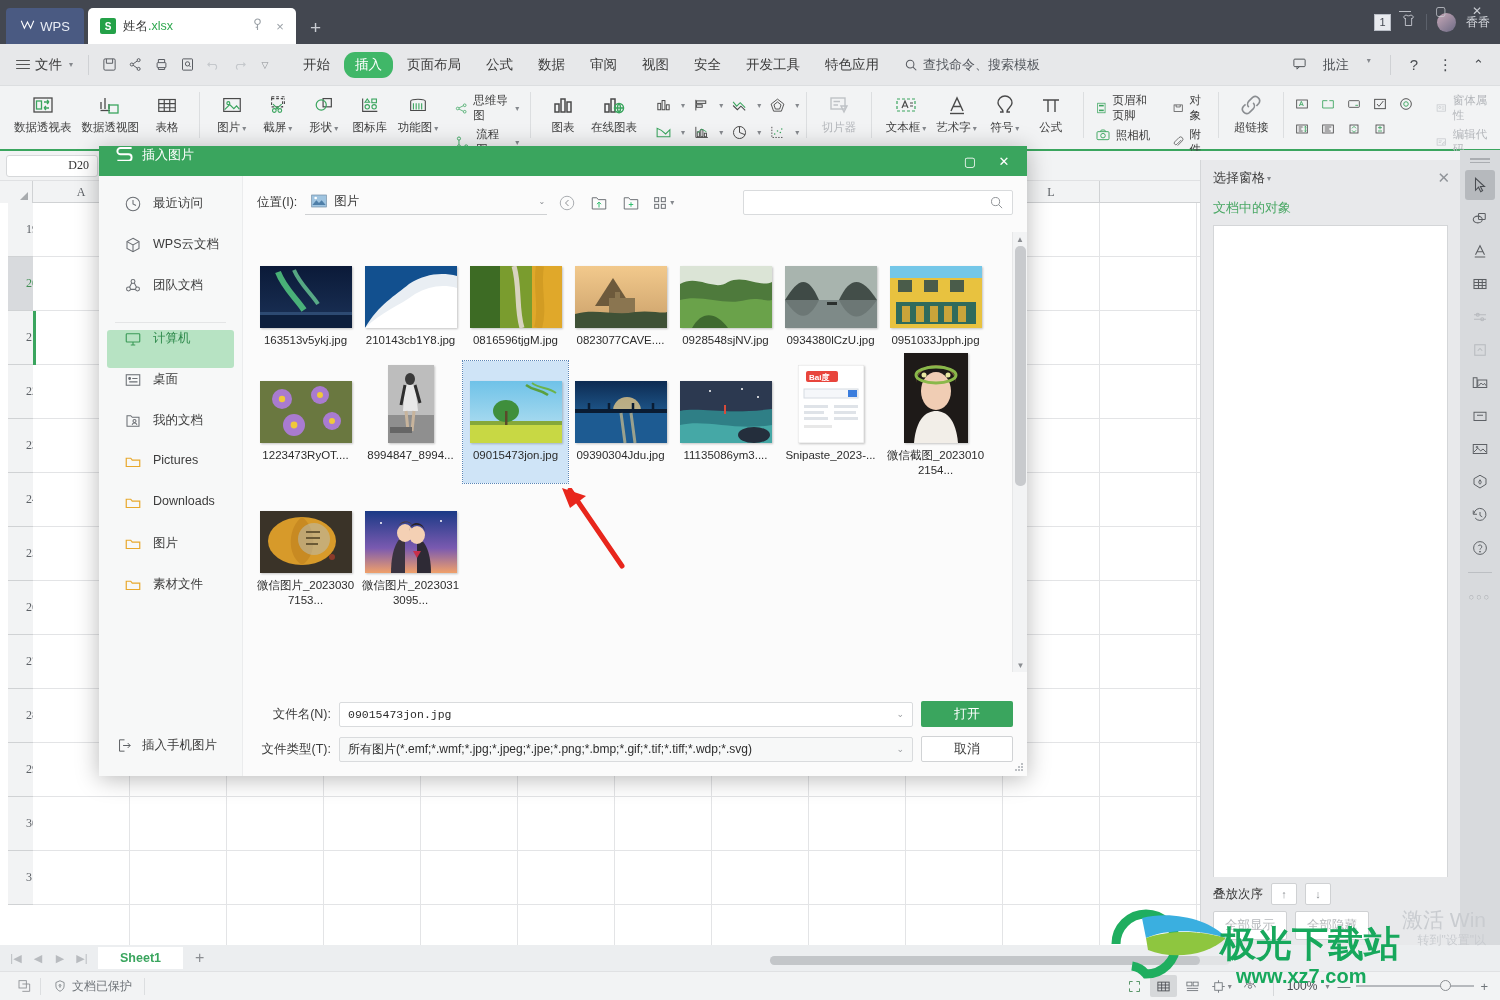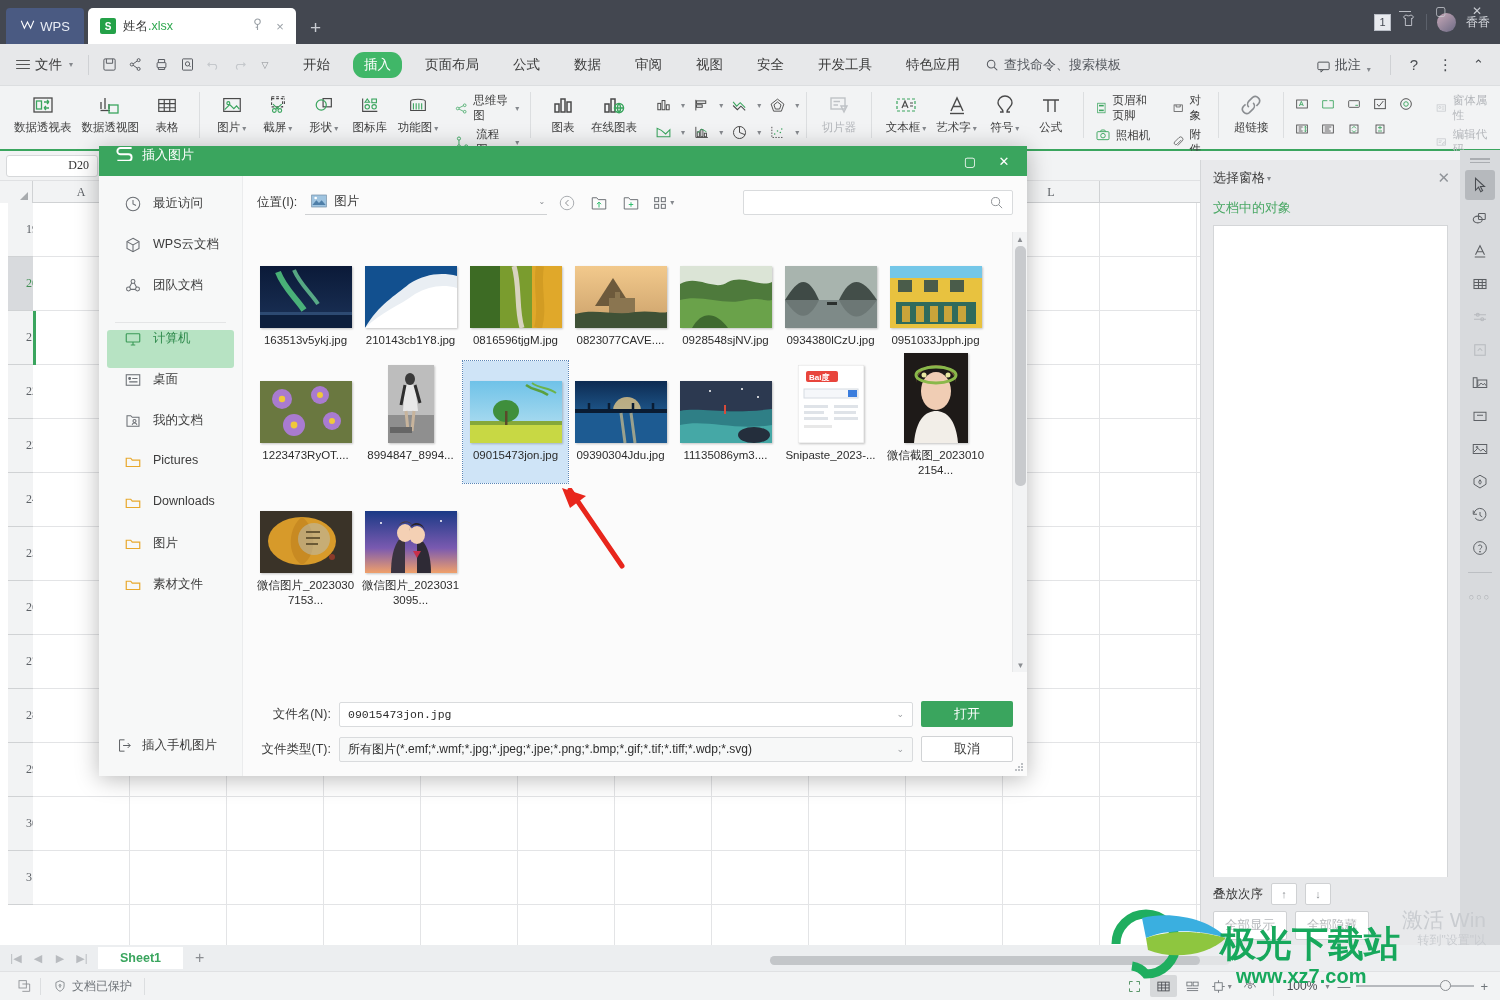--- a/index.html
+++ b/index.html
@@ -55,26 +55,26 @@
     position:absolute; left:0; top:44px; width:1500px; height:42px;
     background:#e7e8ea; display:flex; align-items:center; padding:0 8px;
     border-bottom:1px solid #dcdee0;
   }
   .mfile { display:flex;align-items:center;gap:5px;font-size:13.5px;color:#3c3c3c;padding:0 8px;cursor:pointer;}
   .hamb { display:inline-block; width:14px; }
   .hamb i { display:block;height:1.6px;background:#555;margin:2.6px 0;border-radius:1px;}
   .vsep { width:1px;height:20px;background:#cfd1d4;margin:0 7px; }
   .qicon { width:26px;height:26px;display:flex;align-items:center;justify-content:center;cursor:pointer;color:#5a5d63;}
   .qicon svg { width:15px;height:15px; }
-  .menu-items { display:flex; align-items:flex-end; margin-left:14px; gap:12px;}
+  .menu-items { display:flex; align-items:flex-end; margin-left:14px; gap:3px;}
   .mi { padding:4px 11px; font-size:13.5px; color:#3c3c3c; cursor:pointer; border-radius:11px;}
   .mi.active { background:#40b768; color:#fff; }
   .searchbox { display:flex;align-items:center;gap:5px;margin-left:14px;color:#54585e;font-size:13px;cursor:pointer;}
   .menu-right { margin-left:auto; display:flex; align-items:center; gap:4px; color:#4a4d52;}
-  .mr-item{ display:flex;align-items:flex-end;gap:4px;font-size:13px;padding:3px 8px;cursor:pointer;}
+  .mr-item{ display:flex;align-items:flex-start;gap:16px;font-size:13px;padding:3px 8px;cursor:pointer;}
 
   
   #ribbon {
     position:absolute; left:0; top:86px; width:1500px; height:65px;
     background:#f2f3f4; display:flex; align-items:flex-start; padding:3px 4px 0 4px;
     border-bottom:2px solid #3aa55e;
   }
   .rgroup { display:flex; align-items:flex-start; height:58px; padding:0 5px; }
   .rsep { width:1px;height:46px;background:#dcdee0;margin:3px 4px 0 4px; }
   .rbtn {

